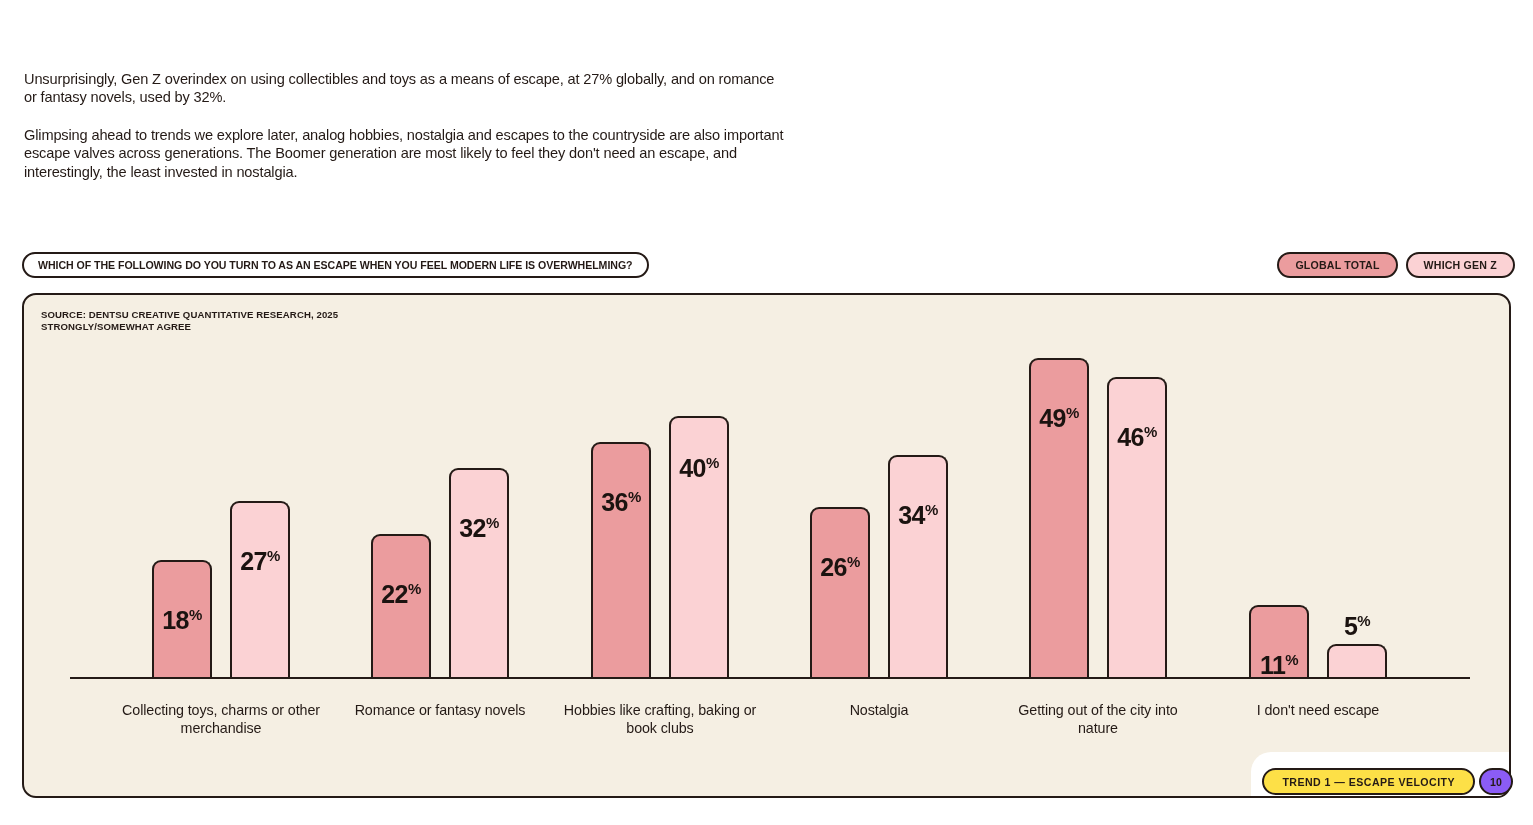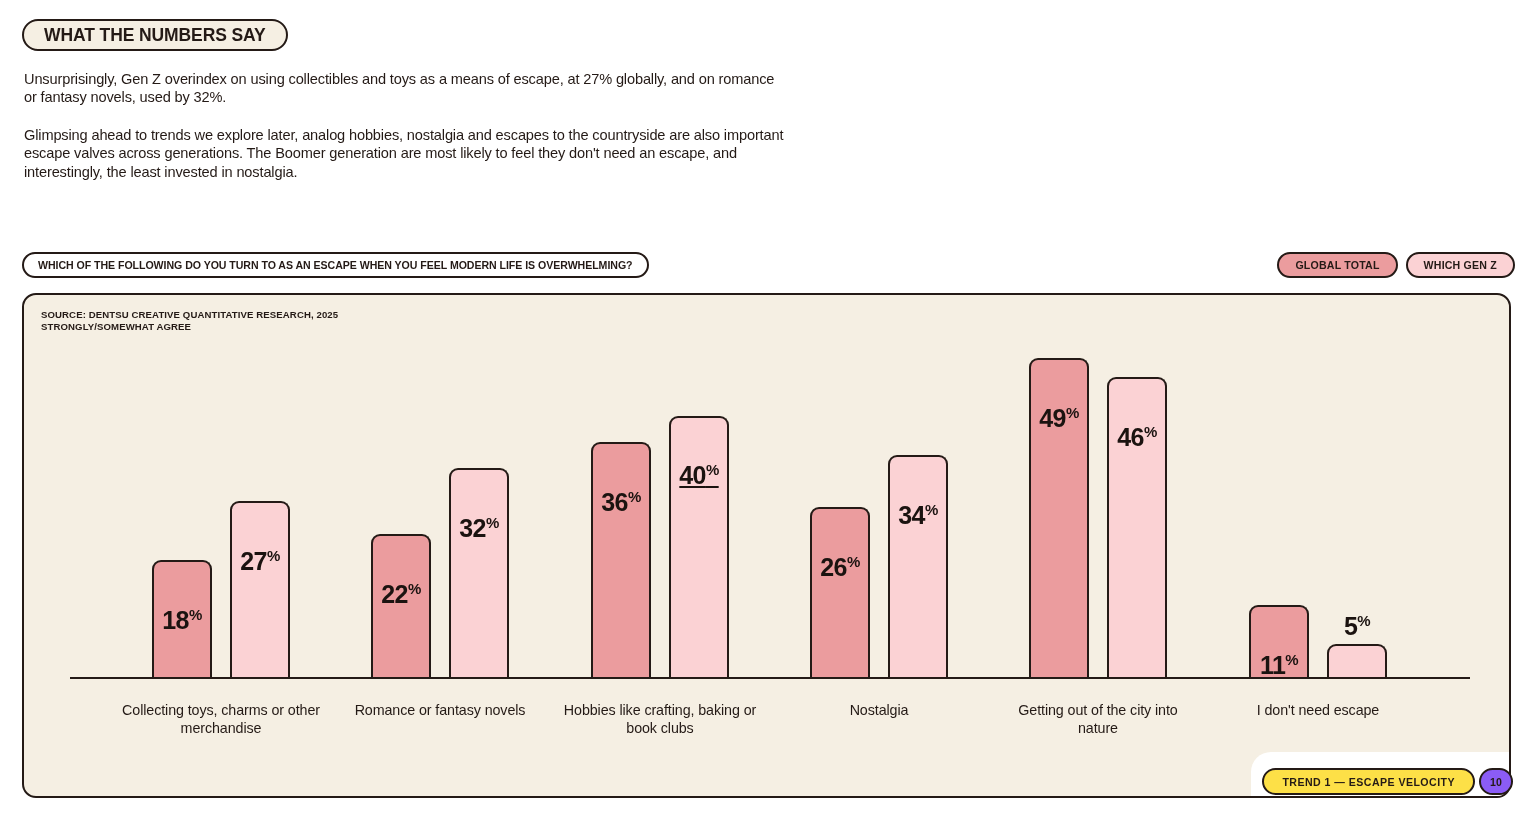--- a/index.html
+++ b/index.html
@@ -132,23 +132,20 @@
     border: 2.2px solid #241a16; border-radius: 14px;
     background: #8b5cf6;
     font-size: 10.6px; font-weight: 700;
   }
 </style>
 </head>
 <body>
 
 <div class="page">
 
-  <div class="title-pill">
-    <span>WHAT THE NUMBERS SAY</span>
-  </div>
 
   <div class="body-copy">
     <p>Unsurprisingly, Gen Z overindex on using collectibles and toys as a means of escape, at 27% globally, and on romance or fantasy novels, used by 32%.</p>
     <p>Glimpsing ahead to trends we explore later, analog hobbies, nostalgia and escapes to the countryside are also important escape valves across generations. The Boomer generation are most likely to feel they don't need an escape, and interestingly, the least invested in nostalgia.</p>
   </div>
 
   <div class="question-pill">
     <span>WHICH OF THE FOLLOWING DO YOU TURN TO AS AN ESCAPE WHEN YOU FEEL MODERN LIFE IS OVERWHELMING?</span>
   </div>
 
@@ -179,21 +176,21 @@
           <div class="bar total" style="background: rgb(235, 156, 158); left: 0px; top: 238.56px; height: 143.44px; bottom: auto;"></div>
           <div class="bar-label" style="top: 286.56px; left: 30px;"><span>22</span><sup>%</sup></div>
           <div class="bar genz" style="background: rgb(251, 210, 212); left: 78px; top: 173.36px; height: 208.64px; bottom: auto;"></div>
           <div class="bar-label" style="top: 221.36px; left: 108px;"><span>32</span><sup>%</sup></div>
           <div class="cat-label" style="width: 200px; bottom: auto; top: 406px; left: 69px;">Romance or fantasy novels</div>
         </div>
         <div class="group" style="left: 567px; top: 0px; width: 138px; height: 505px;">
           <div class="bar total" style="background: rgb(235, 156, 158); left: 0px; top: 147.28px; height: 234.72px; bottom: auto;"></div>
           <div class="bar-label" style="top: 195.28px; left: 30px;"><span>36</span><sup>%</sup></div>
           <div class="bar genz" style="background: rgb(251, 210, 212); left: 78px; top: 121.2px; height: 260.8px; bottom: auto;"></div>
-          <div class="bar-label" style="top: 168px; left: 108px; text-decoration: underline;"><span>40</span><sup>%</sup></div>
+          <div class="bar-label" style="top: 161px; left: 108px;"><span>40</span><sup>%</sup></div>
           <div class="cat-label" style="width: 220px; bottom: auto; top: 406px; left: 69px;">Hobbies like crafting, baking or book clubs</div>
         </div>
         <div class="group" style="left: 786px; top: 0px; width: 138px; height: 505px;">
           <div class="bar total" style="background: rgb(235, 156, 158); left: 0px; top: 212.48px; height: 169.52px; bottom: auto;"></div>
           <div class="bar-label" style="top: 260.48px; left: 30px;"><span>26</span><sup>%</sup></div>
           <div class="bar genz" style="background: rgb(251, 210, 212); left: 78px; top: 160.32px; height: 221.68px; bottom: auto;"></div>
           <div class="bar-label" style="top: 208.32px; left: 108px;"><span>34</span><sup>%</sup></div>
           <div class="cat-label" style="width: 200px; bottom: auto; top: 406px; left: 69px;">Nostalgia</div>
         </div>
         <div class="group" style="left: 1005px; top: 0px; width: 151px; height: 505px;">

